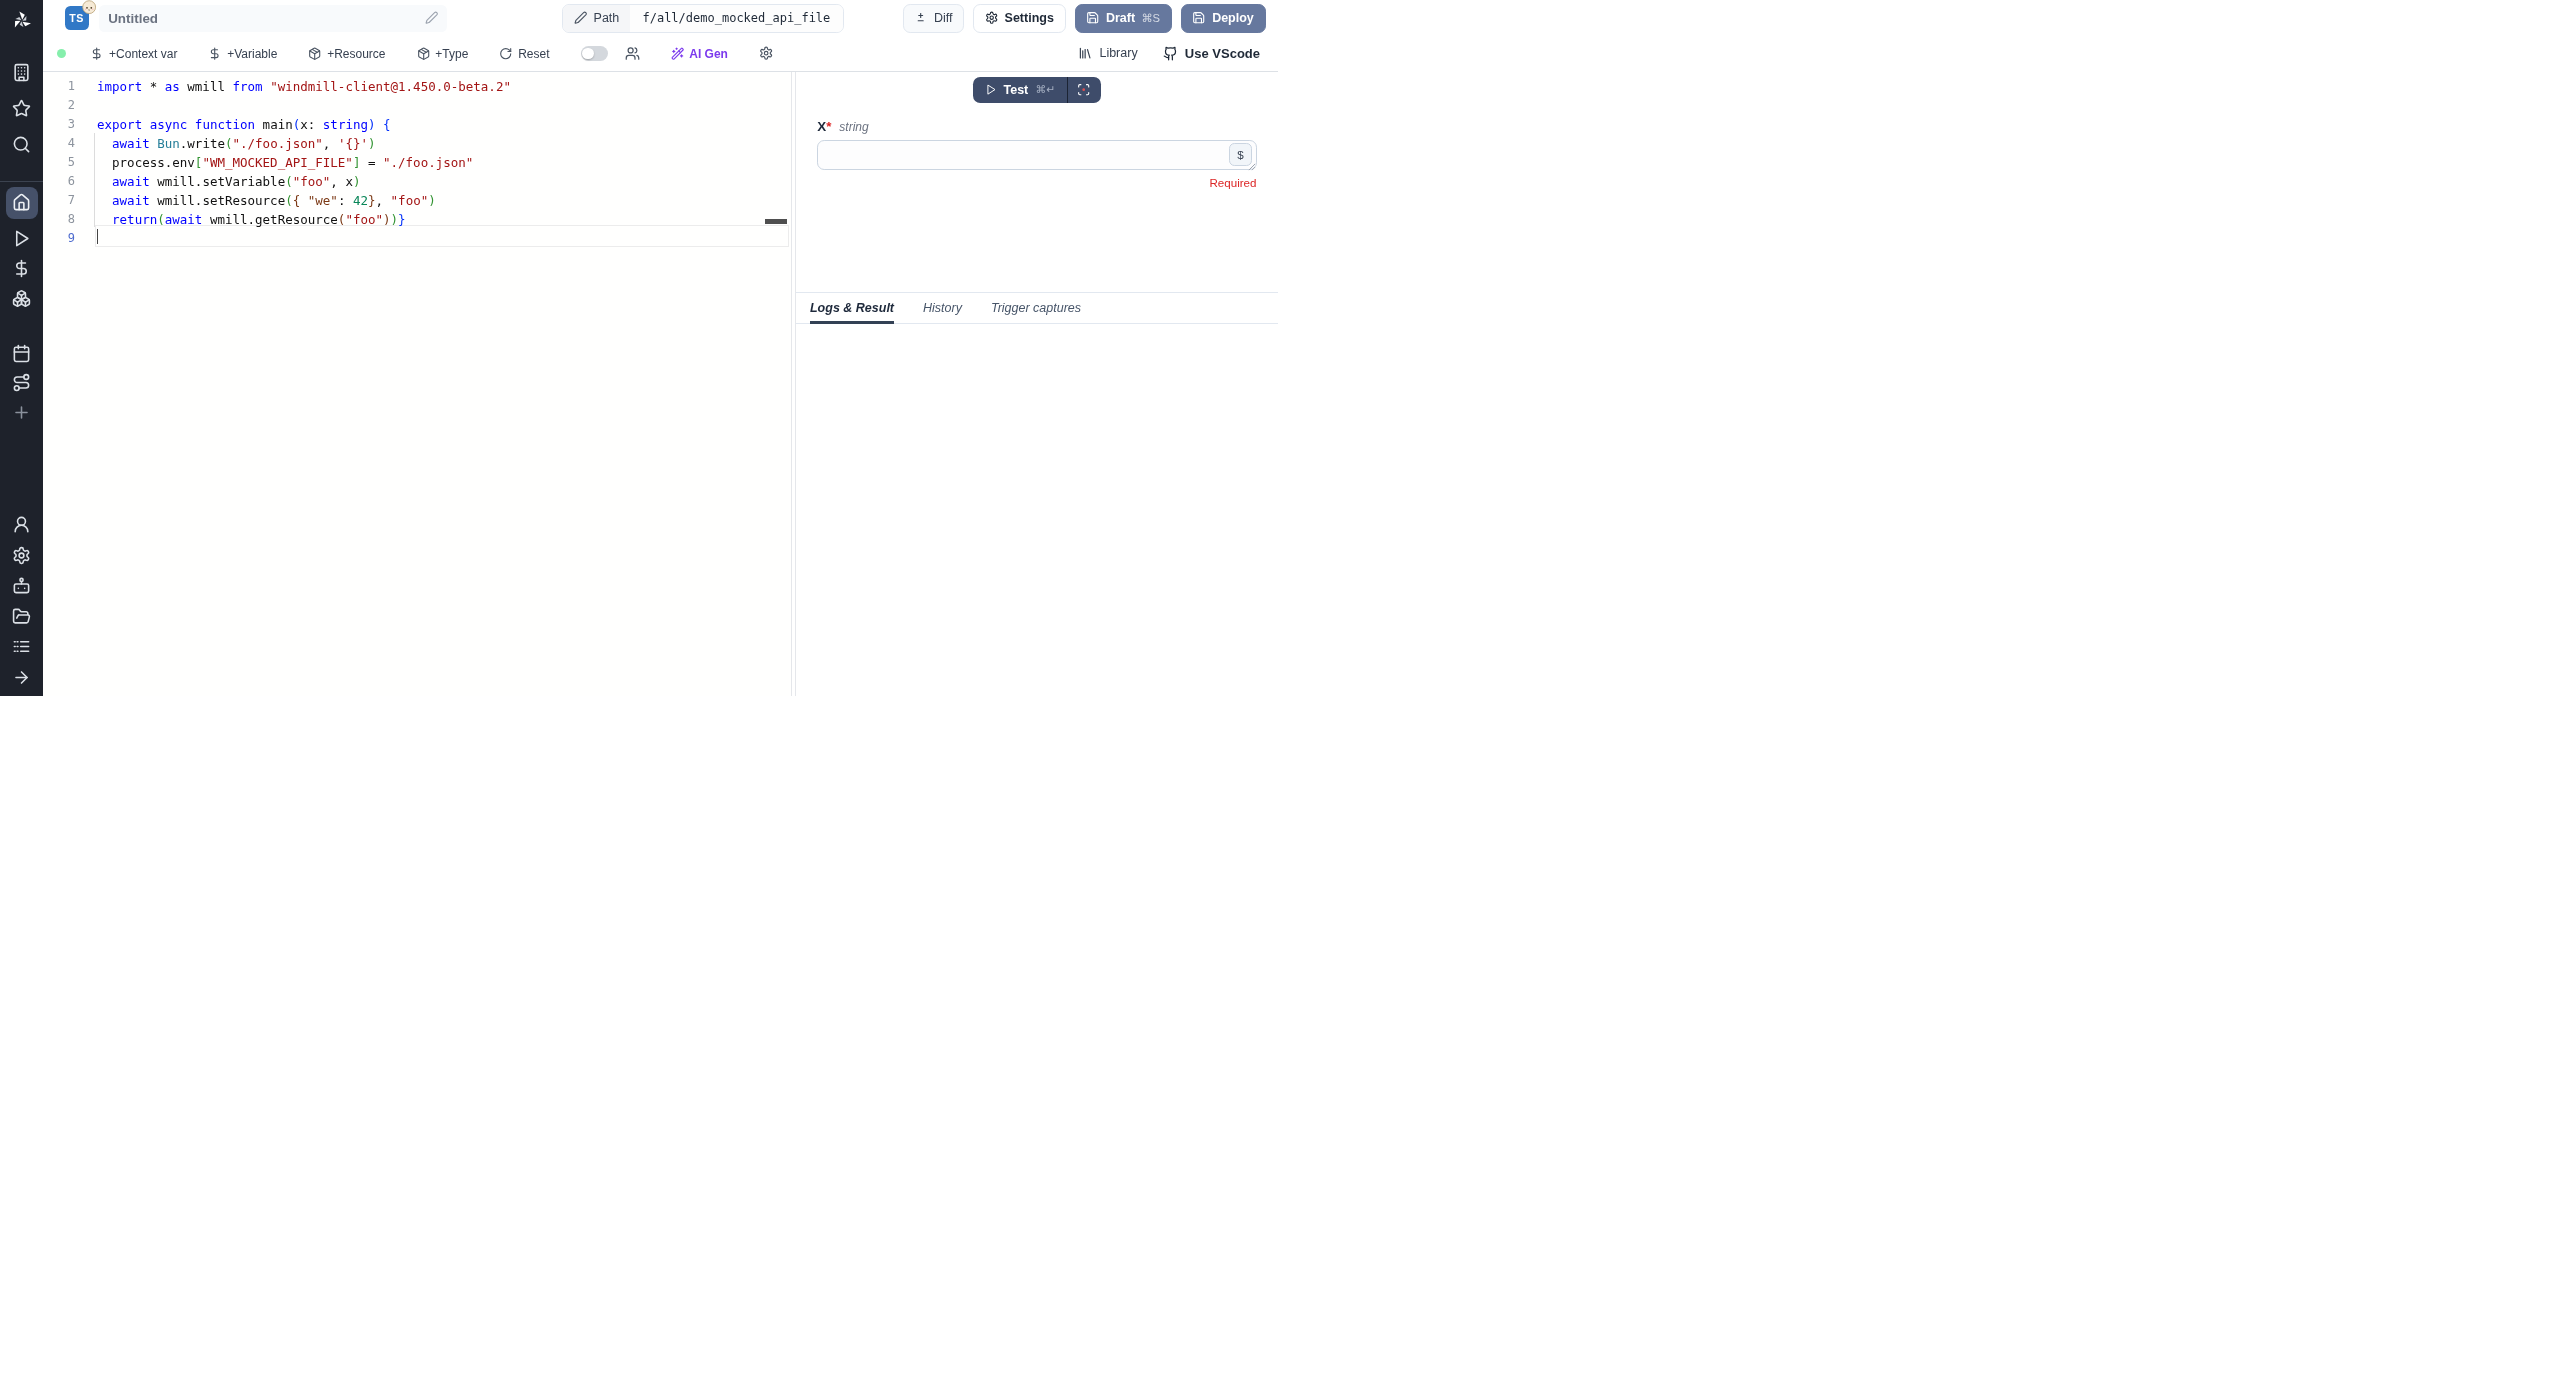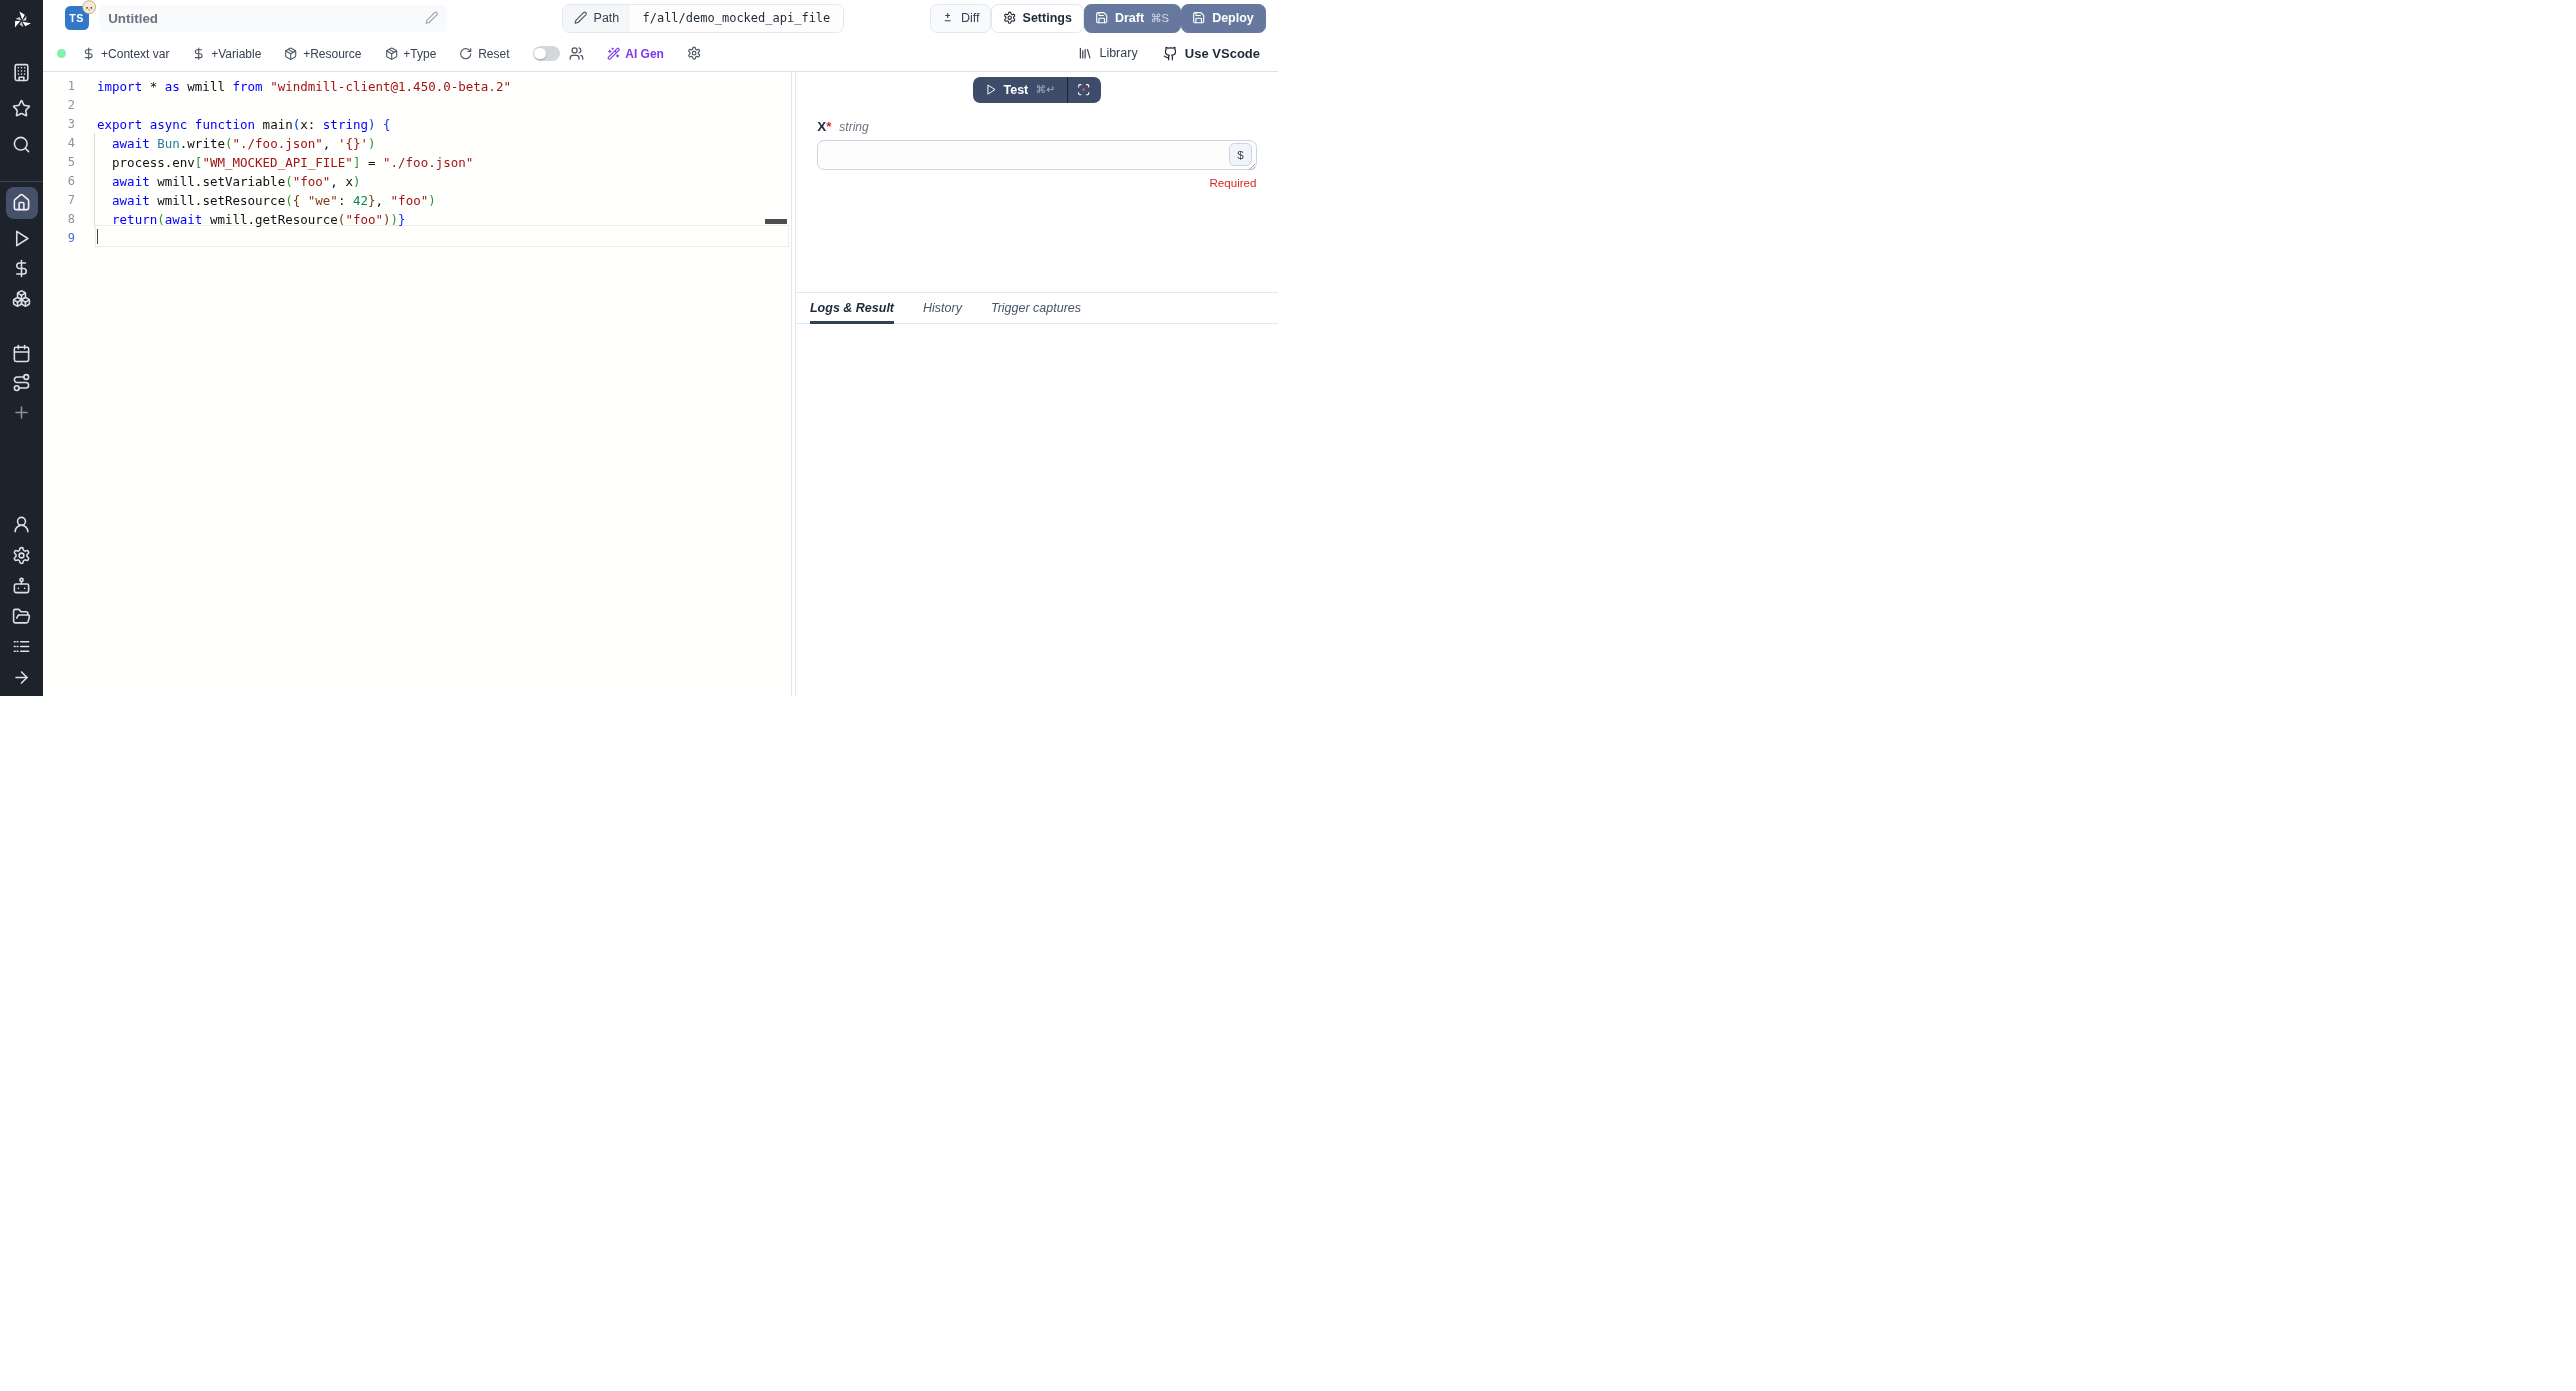--- a/index.html
+++ b/index.html
@@ -33,30 +33,30 @@
   .bun-badge { position:absolute; top:-6.3px; right:-8px; }
   .title-input { margin-left:10.7px; width:348px; height:27px; background:#f8fafc; border-radius:5.4px; display:flex; align-items:center; justify-content:space-between; padding:0 9px; cursor:text; }
   .title-text { font-size:13.4px; font-weight:600; color:#6b7280; }
   .pencil { width:13.4px; height:13.4px; color:#9ca3af; }
 
   .path-group { margin-left:115px; height:29px; border:0.9px solid #e2e8f0; border-radius:7.2px; display:flex; align-items:stretch; overflow:hidden; cursor:pointer; background:#fff; }
   .path-left { display:flex; align-items:center; gap:6.3px; padding:0 10.7px; background:#f5f6f8; color:#374151; font-size:12.5px; font-weight:500; }
   .path-left .pencil { color:#4b5563; }
   .path-value { display:flex; align-items:center; padding:0 12.5px; font-family:"DejaVu Sans Mono", monospace; font-size:12px; color:#1f2937; background:#fdfdfd; }
 
-  .topbar-right { margin-left:auto; display:flex; align-items:flex-end; }
+  .topbar-right { margin-left:auto; display:flex; align-items:flex-end; gap:9px; }
   .btn { height:29px; border-radius:7.2px; display:flex; align-items:center; gap:6.3px; padding:0 10.7px; font-size:12.5px; cursor:pointer; }
   .btn .bicon { width:13.4px; height:13.4px; }
   .btn-diff { background:#f8fafc; border:0.9px solid #e2e8f0; color:#374151; font-weight:500; }
   .btn-settings { background:#fff; border:0.9px solid #e2e8f0; color:#1f2937; font-weight:600; }
   .btn-primary { background:#66789e; border:0.9px solid #66789e; color:#fff; font-weight:600; }
   .kbd { font-size:11.2px; color:rgba(255,255,255,.72); font-weight:500; }
 
   
-  .toolbar { height:36px; border-bottom:0.9px solid #dde1e6; display:flex; align-items:center; padding:0 18px 0 14.3px; background:#fff; flex:0 0 auto; }
+  .toolbar { height:36px; border-bottom:0.9px solid #dde1e6; display:flex; align-items:center; padding:0 18px 0 14.3px; background:#fff; flex:0 0 auto;gap:8px; }
   .status-dot { width:9px; height:9px; border-radius:50%; background:#86efac; margin-right:16px; flex:0 0 auto; }
   .tb-item { display:flex; align-items:center; gap:5.4px; margin-right:23px; font-size:12px; color:#374151; cursor:pointer; white-space:nowrap; }
   .tb-item .bicon { width:13.4px; height:13.4px; color:#4b5563; }
   .toggle { width:27px; height:15px; border-radius:895px; background:#d4d8dd; position:relative; cursor:pointer; margin-right:9px; }
   .toggle-knob { position:absolute; left:1.8px; top:1.8px; width:11.6px; height:11.6px; background:#fff; border-radius:50%; box-shadow:0 0.9px 1.8px rgba(0,0,0,.25); }
   .ai-gen { color:#7c3aed; font-weight:600; }
   .ai-gen .bicon { color:#7c3aed; }
   .toolbar-right { margin-left:auto; display:flex; align-items:center; gap:25px; }
   .lib-item { display:flex; align-items:center; gap:7.2px; font-size:12.5px; color:#374151; font-weight:500; cursor:pointer; }
   .lib-item .bicon { width:14.3px; height:14.3px; }

